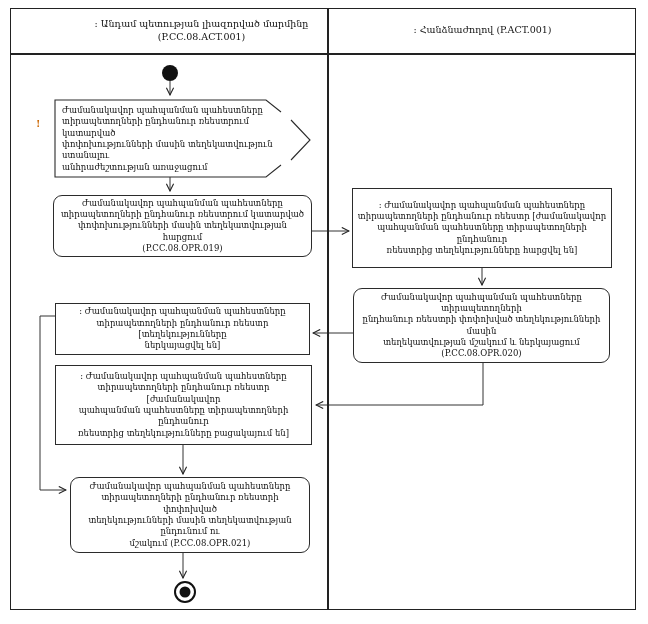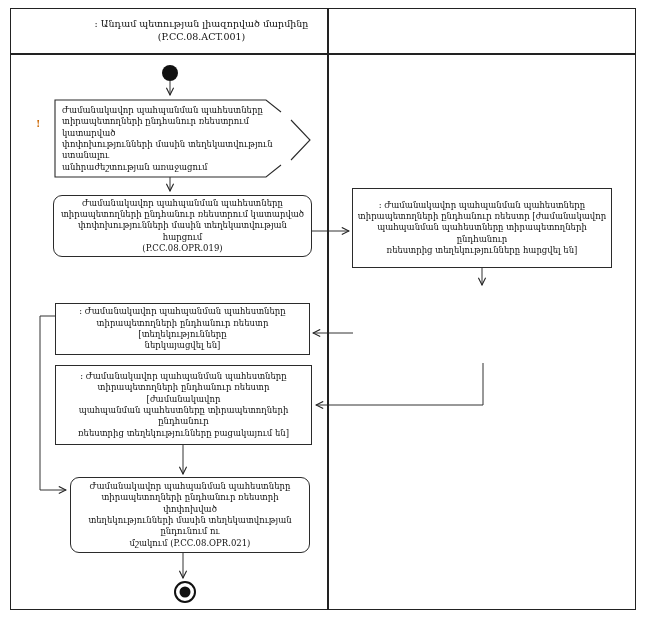--- a/index.html
+++ b/index.html
@@ -69,38 +69,42 @@
 
     <circle cx="185" cy="592" r="10" fill="#fff" stroke="#111" stroke-width="2"></circle>
     <circle cx="185" cy="592" r="5.5" fill="#111"></circle>
   </svg>
 
   <div class="lane-divider"></div>
   <div class="header-rule"></div>
 
   <div class="lane-header lh-left">: Անդամ պետության լիազորված մարմինը
 (P.CC.08.ACT.001)</div>
+  <div class="lane-header lh-right">: Հանձնաժողով (P.ACT.001)</div>
 
   <div class="warning-mark" style="color:#cc6600">!</div>
 
   <div class="signal-text">Ժամանակավոր պահպանման պահեստները
 տիրապետողների ընդհանուր ռեեստրում կատարված
 փոփոխությունների մասին տեղեկատվություն ստանալու
 անհրաժեշտության առաջացում</div>
 
   <div class="box rounded" style="left:53px;top:195px;width:259px;height:62px;">Ժամանակավոր պահպանման պահեստները
 տիրապետողների ընդհանուր ռեեստրում կատարված
 փոփոխությունների մասին տեղեկատվության հարցում
 (P.CC.08.OPR.019)</div>
 
   <div class="box" style="left:352px;top:188px;width:260px;height:80px;">: Ժամանակավոր պահպանման պահեստները
 տիրապետողների ընդհանուր ռեեստր [ժամանակավոր
 պահպանման պահեստները տիրապետողների ընդհանուր
 ռեեստրից տեղեկությունները հարցվել են]</div>
 
+  <div class="box rounded" style="left:353px;top:288px;width:257px;height:75px;">Ժամանակավոր պահպանման պահեստները տիրապետողների
+ընդհանուր ռեեստրի փոփոխված տեղեկությունների մասին
+տեղեկատվության մշակում և ներկայացում (P.CC.08.OPR.020)</div>
 
   <div class="box" style="left:55px;top:303px;width:255px;height:52px;">: Ժամանակավոր պահպանման պահեստները
 տիրապետողների ընդհանուր ռեեստր [տեղեկությունները
 ներկայացվել են]</div>
 
   <div class="box" style="left:55px;top:365px;width:257px;height:80px;">: Ժամանակավոր պահպանման պահեստները
 տիրապետողների ընդհանուր ռեեստր [ժամանակավոր
 պահպանման պահեստները տիրապետողների ընդհանուր
 ռեեստրից տեղեկությունները բացակայում են]</div>
 

